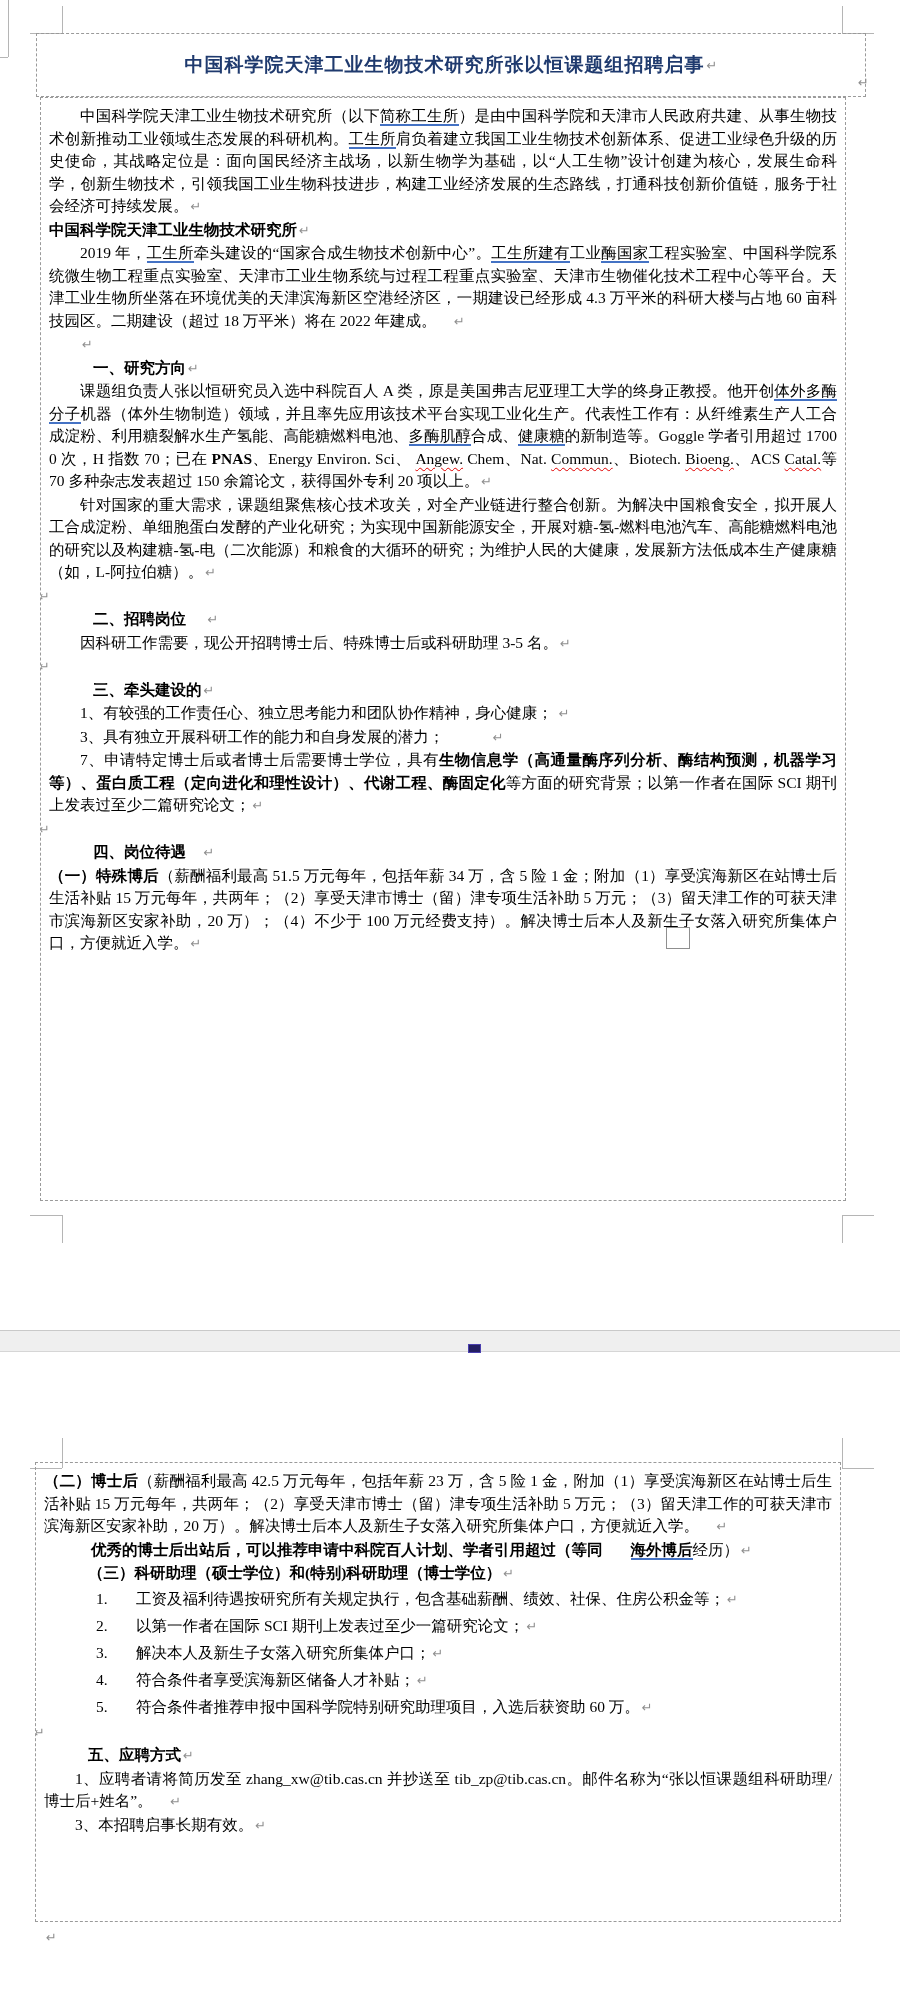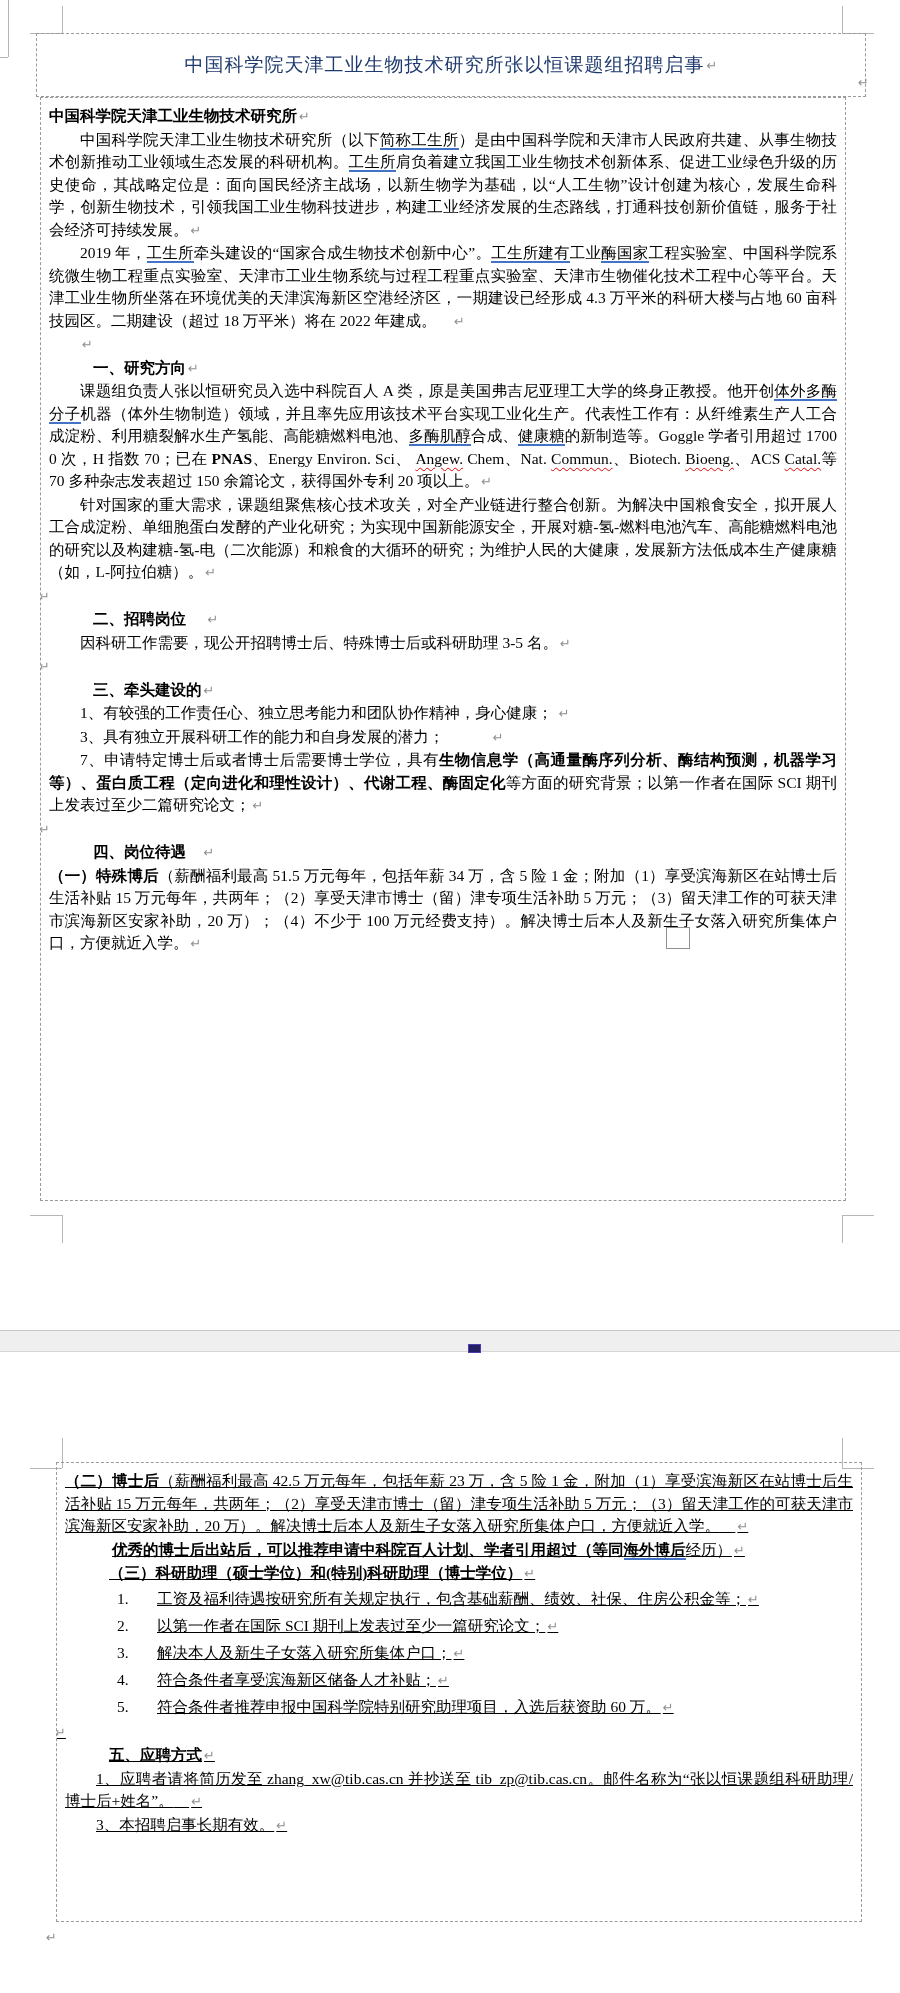--- a/index.html
+++ b/index.html
@@ -27,43 +27,43 @@
   }
   .gap-mark{position:absolute;background:#241f62;outline:1px solid #4a3fae;}
   .mystery-square{position:absolute;border:1px solid #8f8f8f;background:#fff;}
   
   .title-box{
     position:absolute;left:36px;top:33px;width:830px;height:64px;
     border:1px dashed var(--bound);
     display:flex;align-items:center;justify-content:center;
   }
   .doc-title{
-    color:var(--title);font-weight:normal;font-size:19px;letter-spacing:1px;
+    color:var(--title);font-weight:bold;font-size:19px;letter-spacing:1px;
     white-space:nowrap;
   }
   
   .flow{position:absolute;overflow:hidden;padding:7px 8px 0 8px;}
   .flow1{left:40px;top:97px;width:806px;height:1104px;border:1px dashed var(--bound);}
-  .flow2{left:56px;top:1462px;width:806px;height:460px;border:1px dashed var(--bound);text-decoration:underline;}
+  .flow2{left:35px;top:1462px;width:806px;height:460px;border:1px dashed var(--bound);}
   .para{
     line-height:22.5px;text-align:justify;text-justify:inter-ideograph;
     word-break:break-all;
   }
   .para.sechead{font-weight:bold;margin-left:44px;}
   .para.h1cn{font-weight:bold;}
   .para.ind2{text-indent:31px;}
   .para.ind3{text-indent:47px;}
   .para.empty{min-height:22.5px;}
   .para.neg{margin-left:-12px;}
   .para.li{margin-left:52px;line-height:26px;text-indent:0;}
   .linum{display:inline-block;width:40px;}
   .r-t{}
   .r-b{font-weight:bold;}
   .r-u{border-bottom:2px solid var(--link);}
-  .r-bu{font-weight:bold;border-bottom:2px solid var(--link);}
+  .r-bu{font-weight:bold;border-bottom:2px solid var(--link);margin-left:28px;}
   .r-w{text-decoration:underline wavy var(--wavy);text-decoration-thickness:1px;text-underline-offset:3px;}
   .r-g{white-space:pre;}
   .pil{
     color:var(--pil);font-family:"DejaVu Sans",sans-serif;font-size:13px;
     margin-left:2px;font-weight:normal;border-bottom:none;
   }
   .lone-pil{position:absolute;color:var(--pil);font-family:"DejaVu Sans",sans-serif;font-size:13px;}
 </style>
 </head>
 <body>
@@ -80,22 +80,22 @@
 <div class="vline" style="left:842px;top:1215px;height:28px;"></div>
 <div class="hline" style="left:842px;top:1215px;width:32px;"></div>
 
 <div class="title-box">
   <span class="doc-title">中国科学院天津工业生物技术研究所张以恒课题组招聘启事</span>
     <span class="pil">↵</span>
 </div>
 <span class="lone-pil" style="left:858px;top:75px;">↵</span>
 
 <div class="flow flow1" id="flow1">
+    <div class="para ind2"><span class="r-t">中国科学院天津工业生物技术研究所（以下</span><span class="r-u">简称工生所</span><span class="r-t">）是由中国科学院和天津市人民政府共建、从事生物技术创新推动工业领域生态发展的科研机构。</span><span class="r-u">工生所</span><span class="r-t">肩负着建立我国工业生物技术创新体系、促进工业绿色升级的历史使命，其战略定位是：面向国民经济主战场，以新生物学为基础，以“人工生物”设计创建为核心，发展生命科学，创新生物技术，引领我国工业生物科技进步，构建工业经济发展的生态路线，打通科技创新价值链，服务于社会经济可持续发展。</span><span class="pil">↵</span></div>
     <div class="para h1cn"><span class="r-b">中国科学院天津工业生物技术研究所</span><span class="pil">↵</span></div>
-    <div class="para ind2"><span class="r-t">中国科学院天津工业生物技术研究所（以下</span><span class="r-u">简称工生所</span><span class="r-t">）是由中国科学院和天津市人民政府共建、从事生物技术创新推动工业领域生态发展的科研机构。</span><span class="r-u">工生所</span><span class="r-t">肩负着建立我国工业生物技术创新体系、促进工业绿色升级的历史使命，其战略定位是：面向国民经济主战场，以新生物学为基础，以“人工生物”设计创建为核心，发展生命科学，创新生物技术，引领我国工业生物科技进步，构建工业经济发展的生态路线，打通科技创新价值链，服务于社会经济可持续发展。</span><span class="pil">↵</span></div>
     <div class="para ind2"><span class="r-t">2019 年，</span><span class="r-u">工生所</span><span class="r-t">牵头建设的“国家合成生物技术创新中心”。</span><span class="r-u">工生所建有</span><span class="r-t">工业</span><span class="r-u">酶国家</span><span class="r-t">工程实验室、中国科学院系统微生物工程重点实验室、天津市工业生物系统与过程工程重点实验室、天津市生物催化技术工程中心等平台。天津工业生物所坐落在环境优美的天津滨海新区空港经济区，一期建设已经形成 4.3 万平米的科研大楼与占地 60 亩科技园区。二期建设（超过 18 万平米）将在 2022 年建成。</span><span class="r-g">　</span><span class="pil">↵</span></div>
     <div class="para empty ind2"><span class="pil">↵</span></div>
     <div class="para sechead"><span class="r-b">一、研究方向</span><span class="pil">↵</span></div>
     <div class="para ind2"><span class="r-t">课题组负责人张以恒研究员入选中科院百人 A 类，原是美国弗吉尼亚理工大学的终身正教授。他开创</span><span class="r-u">体外多酶分子</span><span class="r-t">机器（体外生物制造）领域，并且率先应用该技术平台实现工业化生产。代表性工作有：从纤维素生产人工合成淀粉、利用糖裂解水生产氢能、高能糖燃料电池、</span><span class="r-u">多酶肌醇</span><span class="r-t">合成、</span><span class="r-u">健康糖</span><span class="r-t">的新制造等。Goggle 学者引用超过 17000 次，H 指数 70；已在 </span><span class="r-b">PNAS</span><span class="r-t">、Energy Environ. Sci、 </span><span class="r-w">Angew.</span><span class="r-t"> Chem、Nat. </span><span class="r-w">Commun.</span><span class="r-t">、Biotech. </span><span class="r-w">Bioeng.</span><span class="r-t">、ACS </span><span class="r-w">Catal.</span><span class="r-t">等 70 多种杂志发表超过 150 余篇论文，获得国外专利 20 项以上。</span><span class="pil">↵</span></div>
     <div class="para ind2"><span class="r-t">针对国家的重大需求，课题组聚焦核心技术攻关，对全产业链进行整合创新。为解决中国粮食安全，拟开展人工合成淀粉、单细胞蛋白发酵的产业化研究；为实现中国新能源安全，开展对糖-氢-燃料电池汽车、高能糖燃料电池的研究以及构建糖-氢-电（二次能源）和粮食的大循环的研究；为维护人民的大健康，发展新方法低成本生产健康糖（如，L-阿拉伯糖）。</span><span class="pil">↵</span></div>
     <div class="para empty neg"><span class="pil">↵</span></div>
     <div class="para sechead"><span class="r-b">二、招聘岗位</span><span class="r-g">　 </span><span class="pil">↵</span></div>
     <div class="para ind2"><span class="r-t">因科研工作需要，现公开招聘博士后、特殊博士后或科研助理 3-5 名。</span><span class="pil">↵</span></div>
     <div class="para empty neg"><span class="pil">↵</span></div>
     <div class="para sechead"><span class="r-b">三、牵头建设的</span><span class="pil">↵</span></div>

